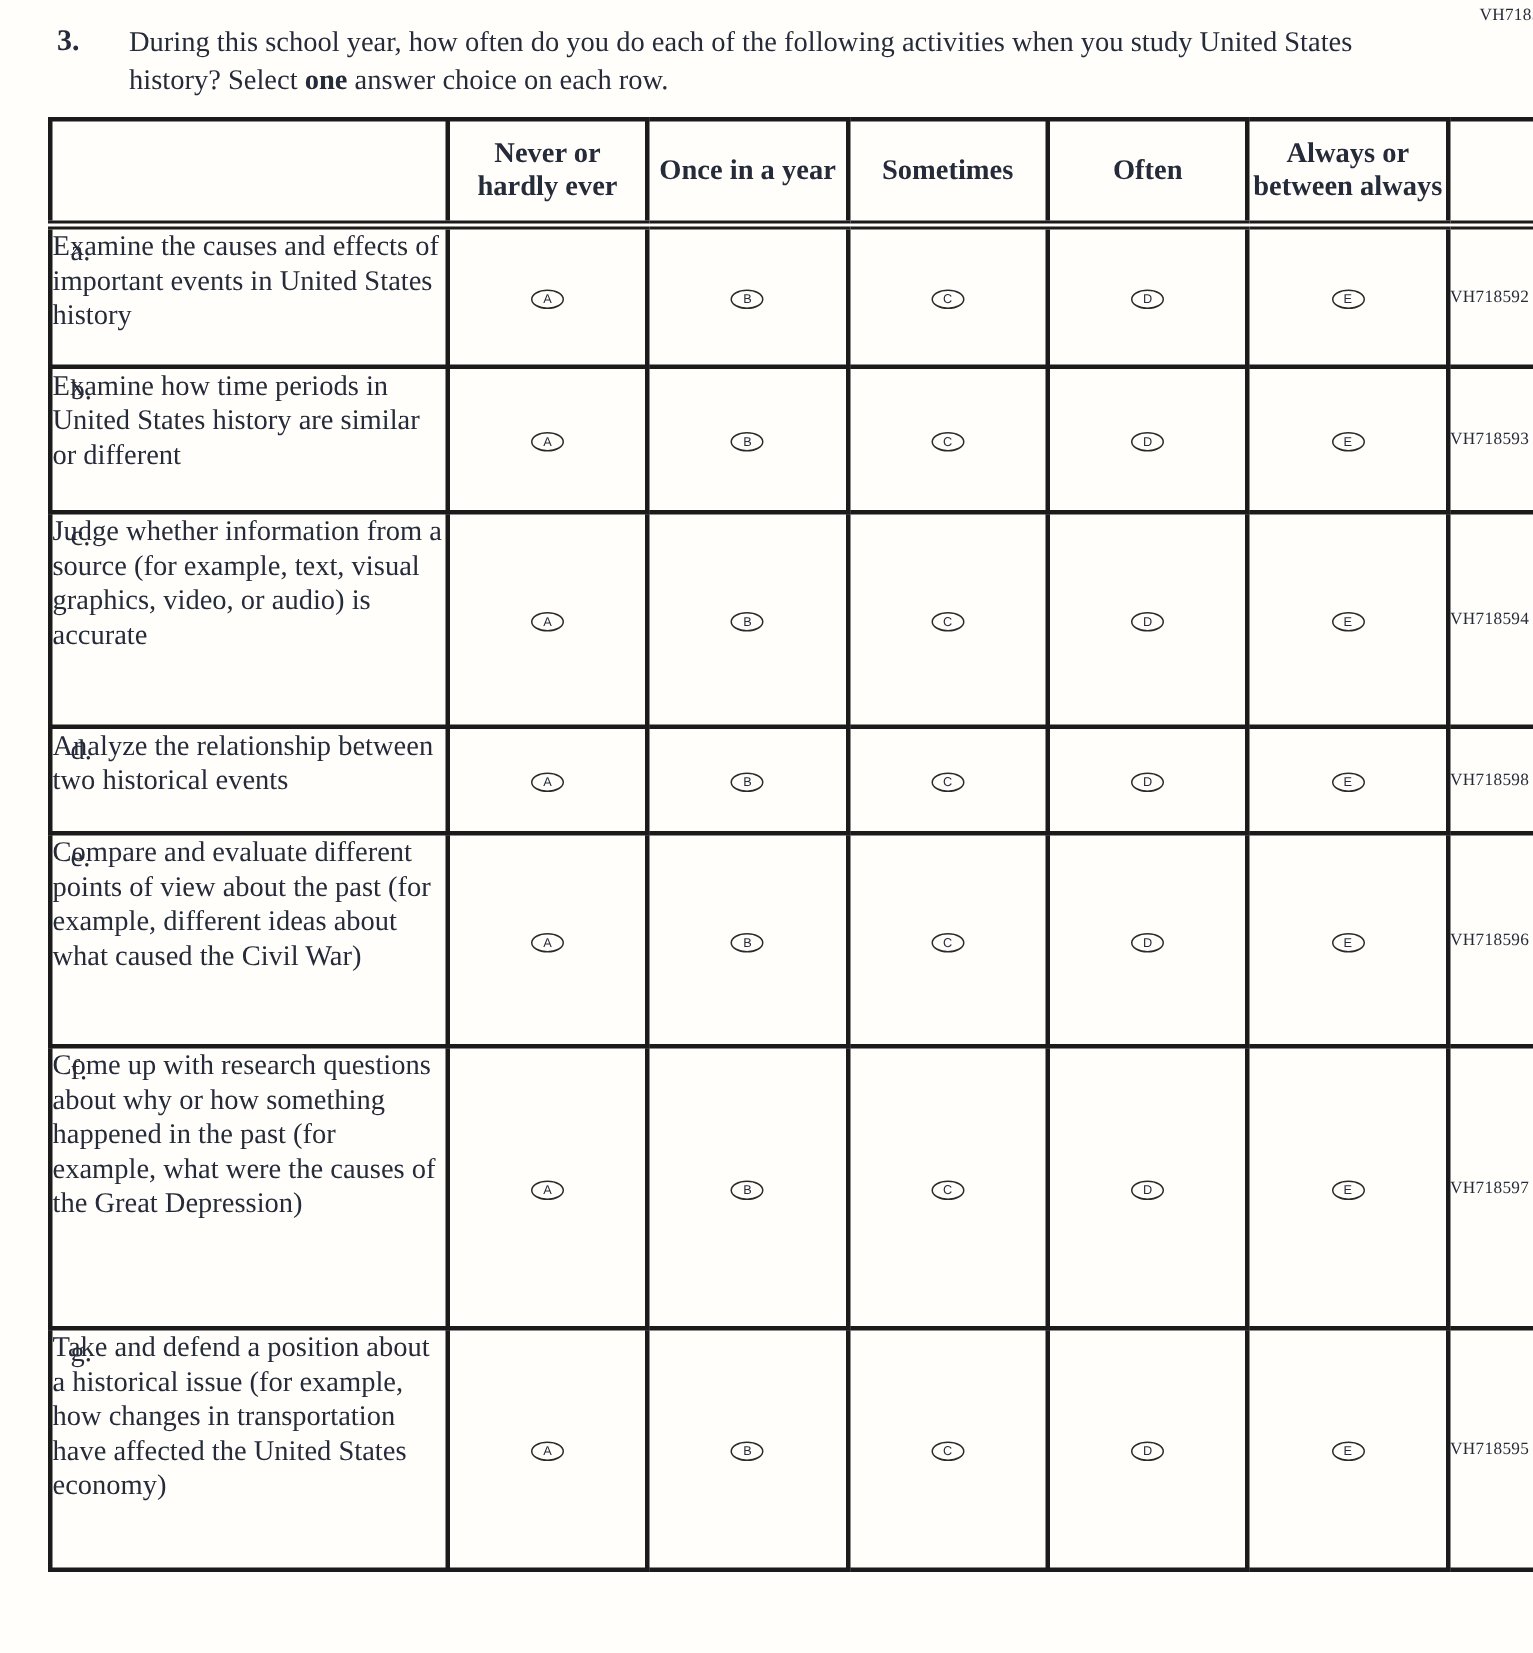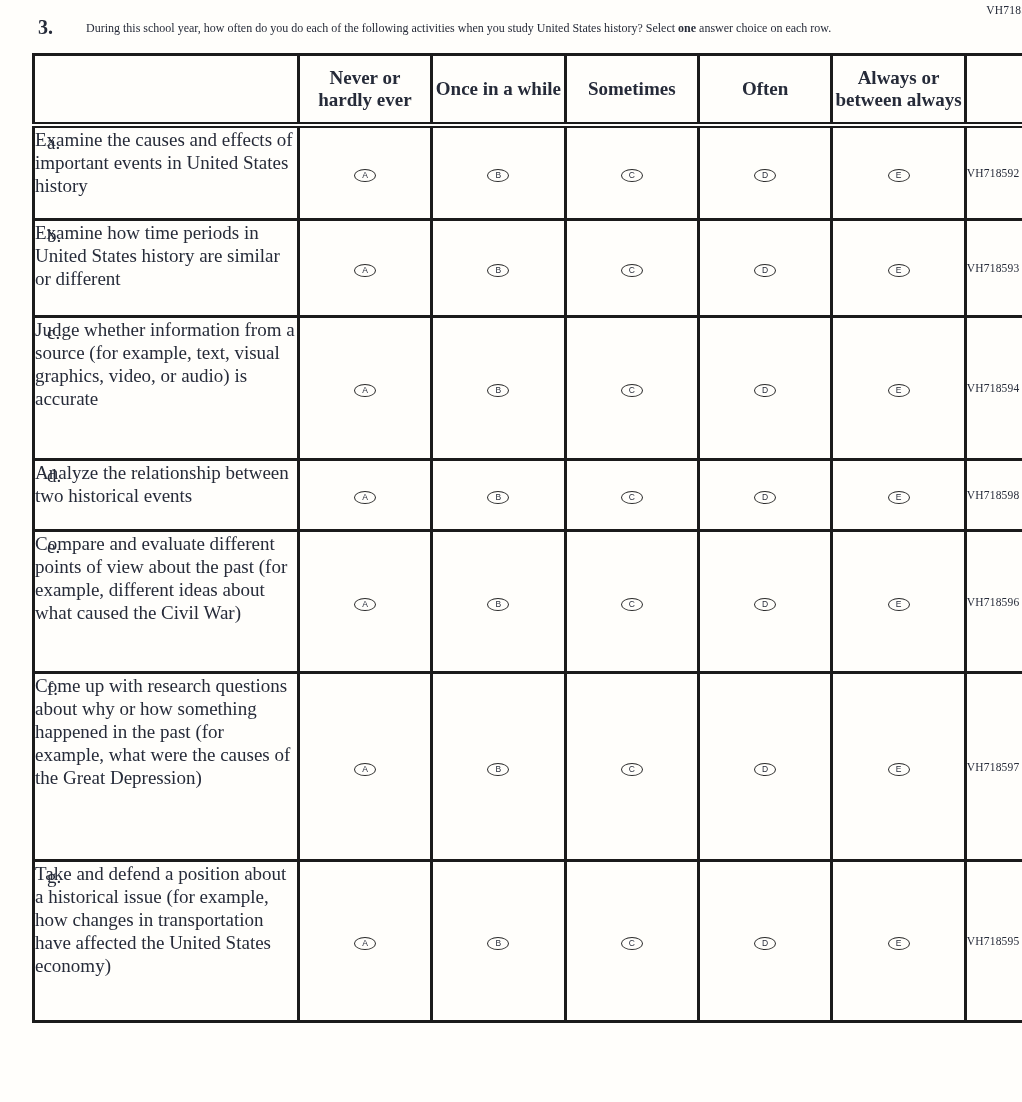--- a/index.html
+++ b/index.html
@@ -31,21 +31,21 @@
     display: flex;
     margin: 16px 0 0 14px;
   }
   .qnum {
     font-weight: bold;
     font-size: 20px;
     width: 48px;
     flex: 0 0 48px;
   }
   .qtext {
-    font-size: 12px;
+    font-size: 19px;
     line-height: 25px;
     width: 818px;
   }
   .qtext b { font-weight: bold; }
 
   table.matrix {
     border-collapse: collapse;
     table-layout: fixed;
     margin: 12px 0 0 8px;
     width: 1007px;
@@ -132,21 +132,21 @@
         <col style="width:133px">
         <col style="width:133px">
         <col style="width:133px">
         <col style="width:133px">
         <col style="width:72px">
     </colgroup>
     <thead>
       <tr>
         <th></th>
         <th>Never or hardly ever</th>
-        <th>Once in a while</th>
+        <th>Once in a year</th>
         <th>Sometimes</th>
         <th>Often</th>
         <th>Always or between always</th>
         <th></th>
       </tr>
     </thead>
     <tbody>
 
       <tr class="r-a">
         <td class="stem">

